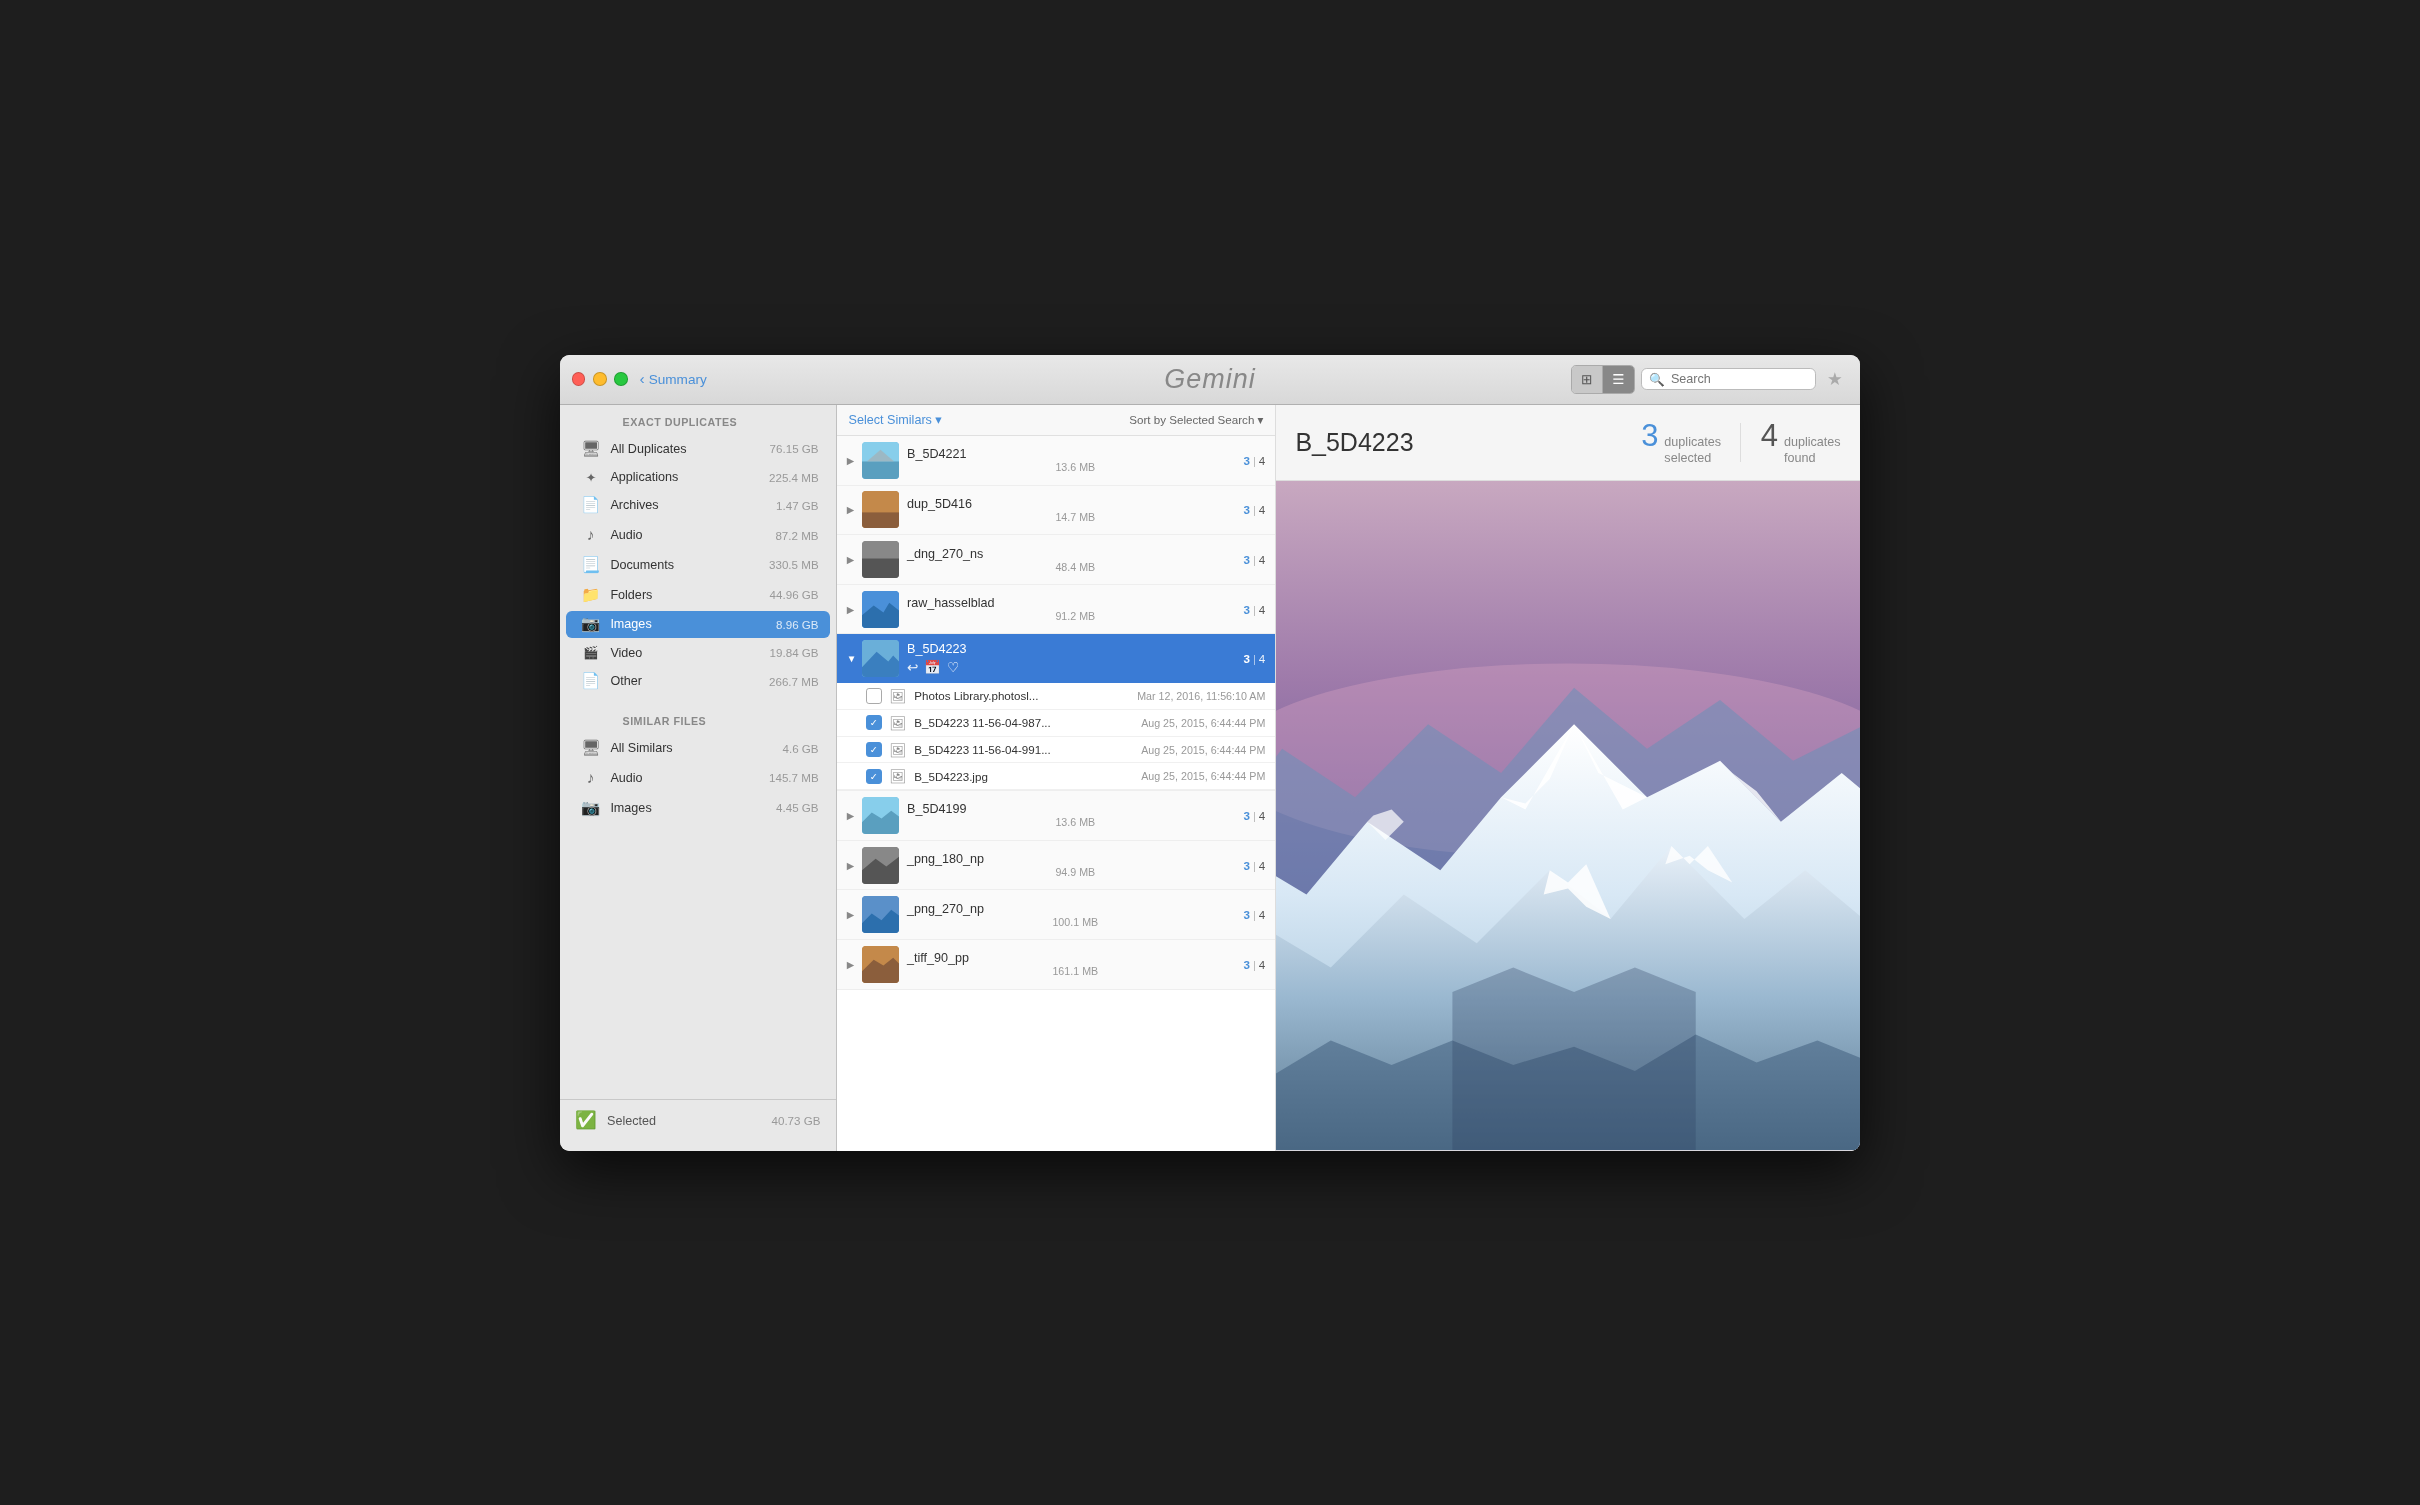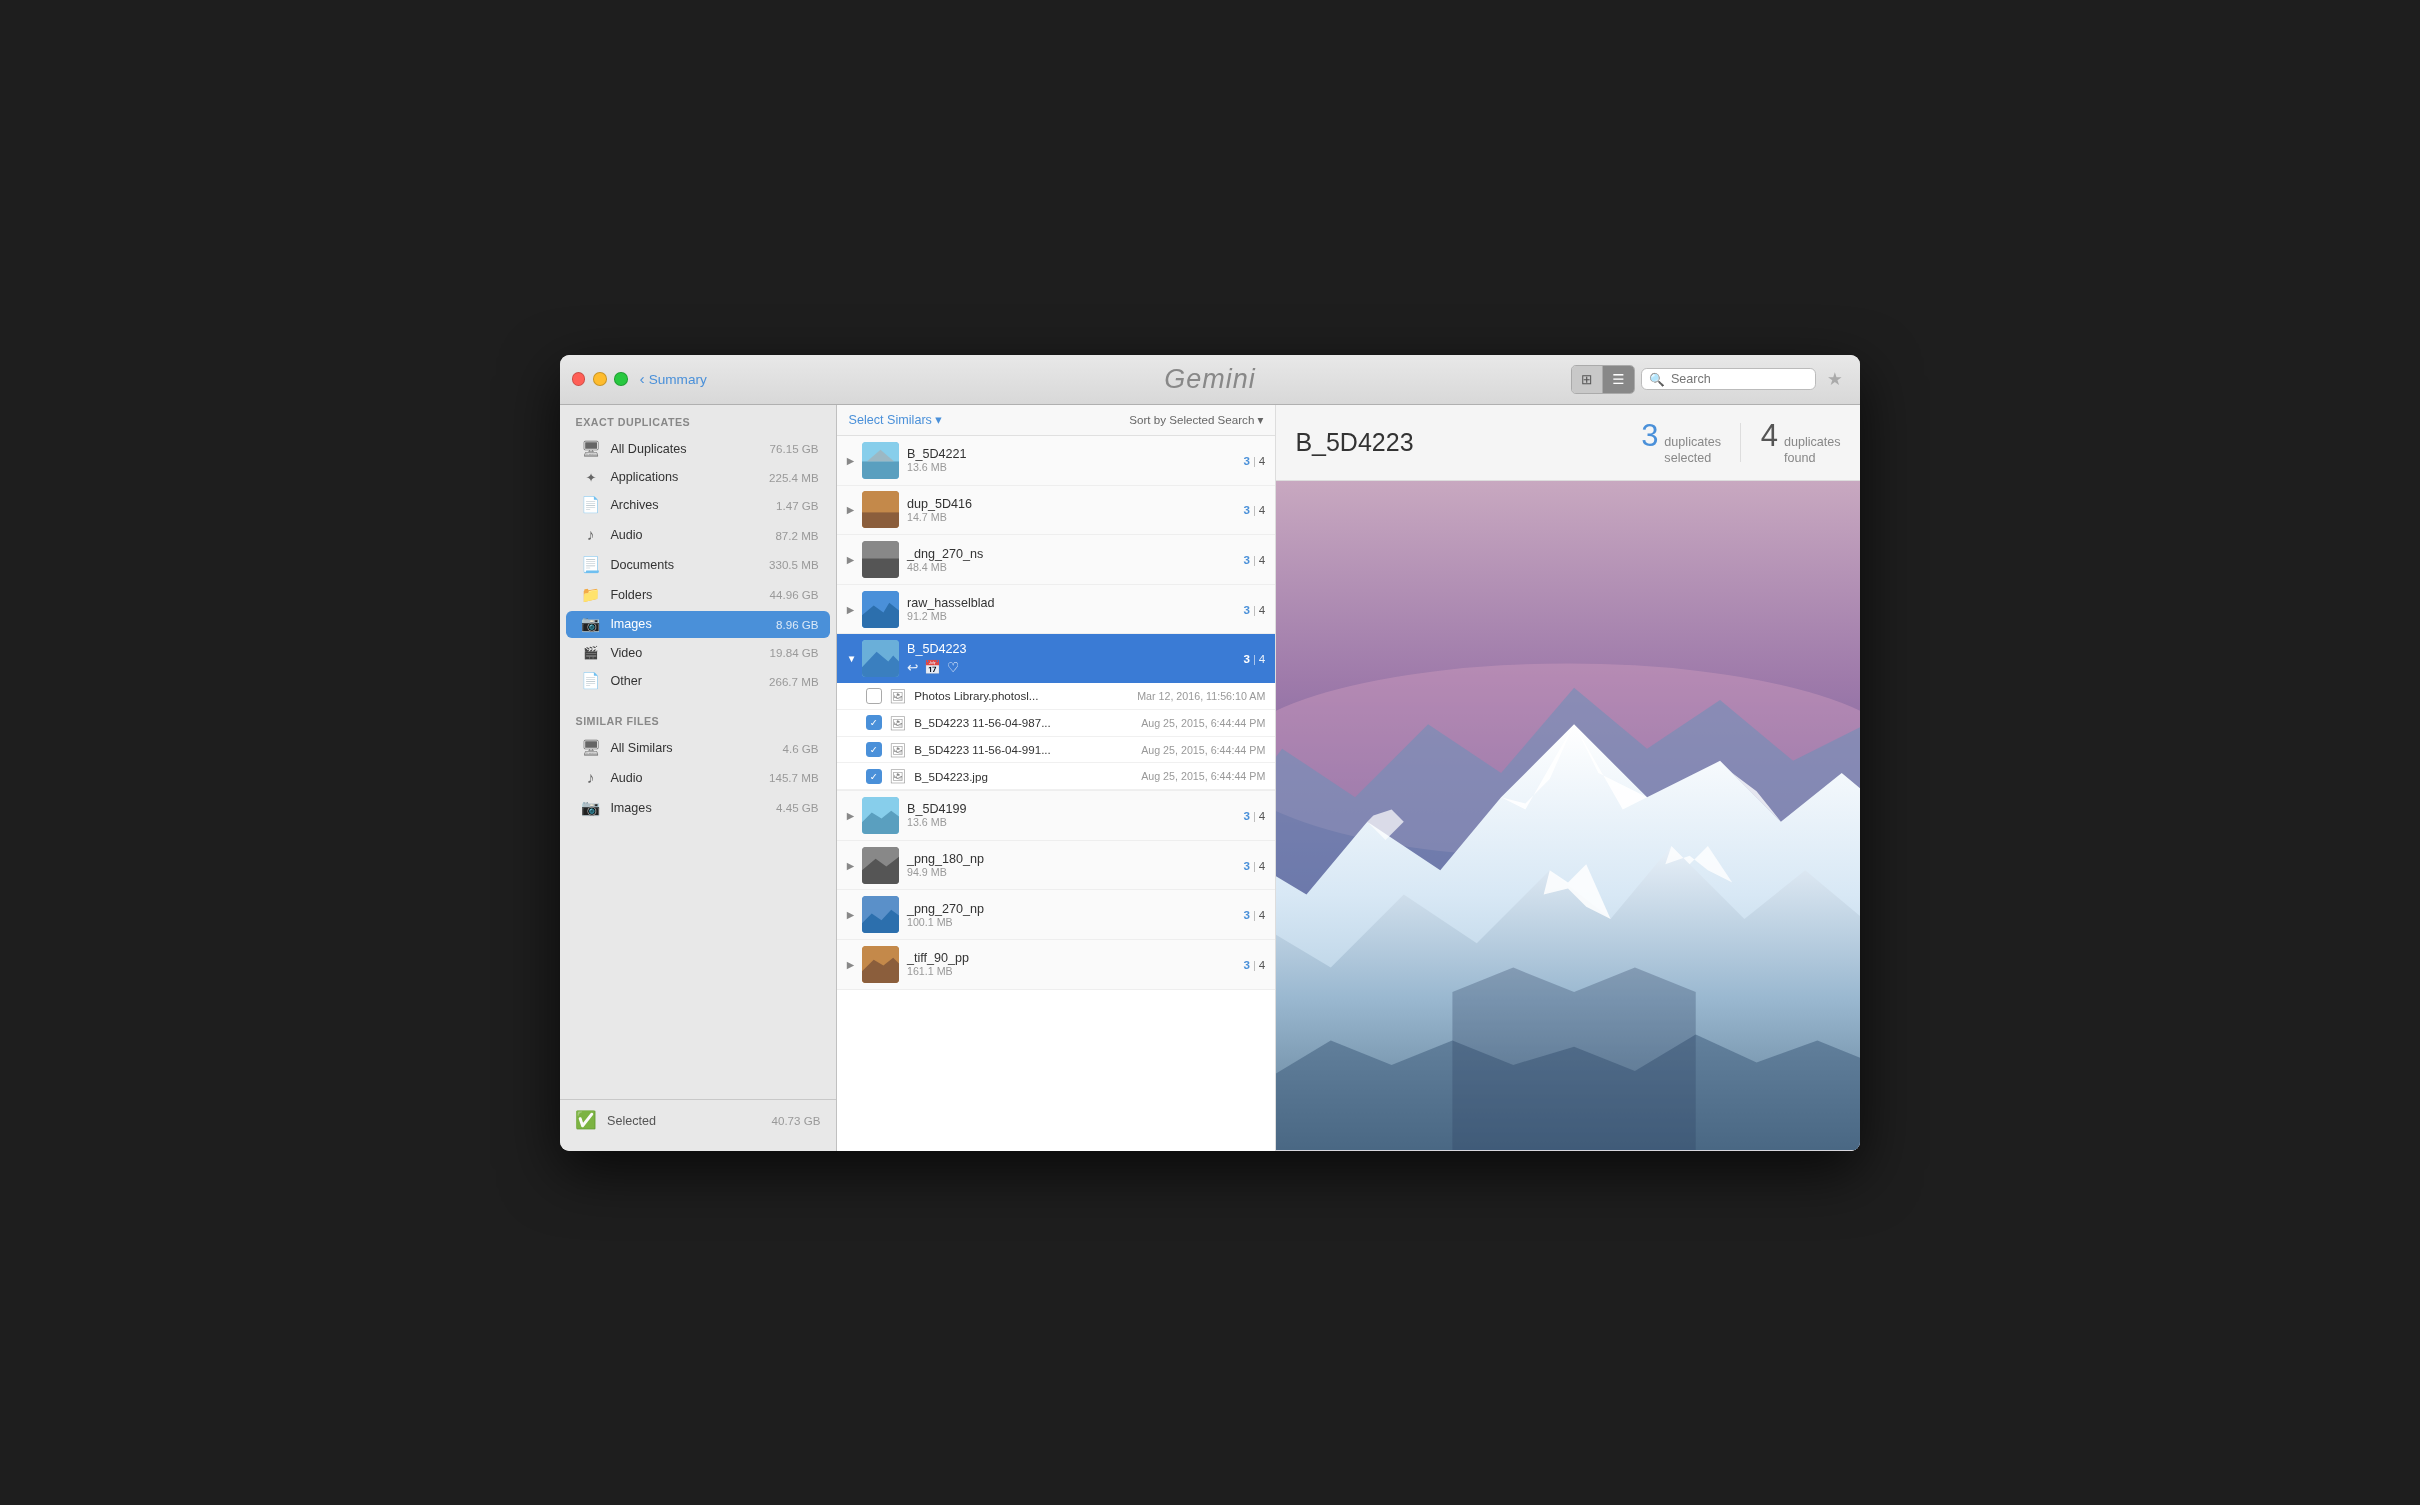--- a/index.html
+++ b/index.html
@@ -153,20 +153,21 @@
       overflow-y: auto;
       padding-bottom: 9.7px;
     }
     .sidebar-section-header {
       font-size: 10.7px;
       font-weight: 600;
       color: #888;
       text-transform: uppercase;
       padding: 11.6px 15.5px 5.8px;
       letter-spacing: 0.5px;
+      margin-left: 47px;
     }
     .sidebar-item {
       display: flex;
       align-items: center;
       padding: 4.9px 11.6px 4.9px 15.5px;
       cursor: pointer;
       border-radius: 5.8px;
       margin: 1px 5.8px;
       gap: 9.7px;
     }
@@ -295,20 +296,21 @@
     }
     .group-name {
       font-size: 12.6px;
       font-weight: 500;
       color: #333;
     }
     .file-group-header.expanded .group-name { color: white; }
     .group-size {
       font-size: 10.7px;
       color: #999;
+      text-align: center;
     }
     .group-count {
       font-size: 11.6px;
       color: #888;
       display: flex;
       align-items: center;
       gap: 2.9px;
     }
     .file-group-header.expanded .group-count { color: rgba(255,255,255,0.9); }
     .count-blue { color: #4a90d9; font-weight: 600; }

